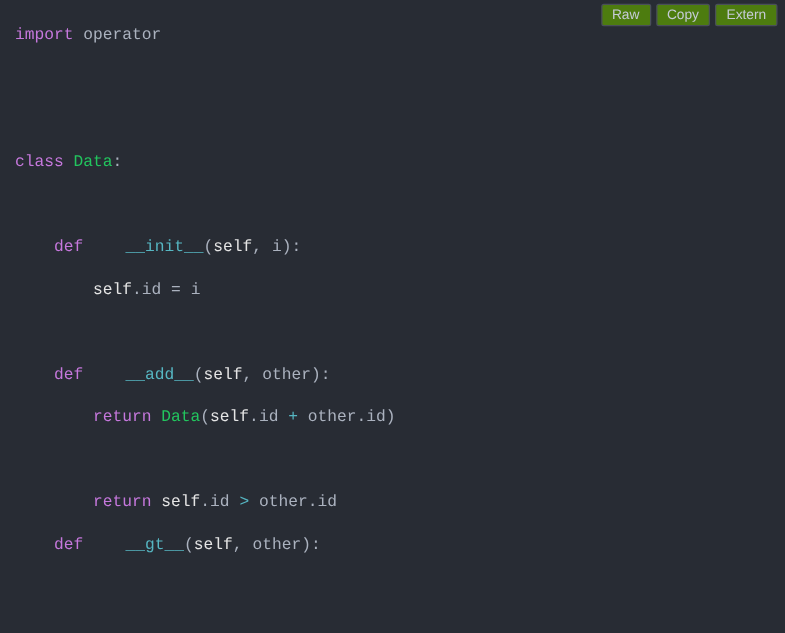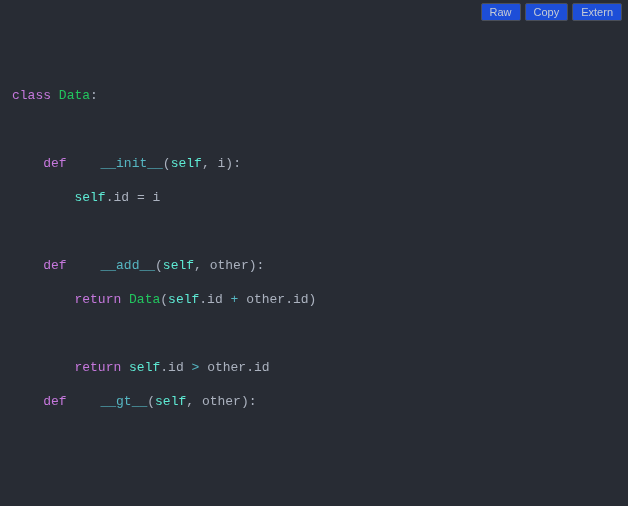--- a/index.html
+++ b/index.html
@@ -20,21 +20,21 @@
   }
   .toolbar {
     position: absolute;
     top: 3px;
     right: 6px;
     display: flex;
     gap: 4px;
     z-index: 5;
   }
   .btn {
-    background: #1d4ed8;
+    background: #4d7c0f;
     color: #c5cbd6;
     border: 1px solid #4a4f59;
     border-radius: 2px;
     font-size: 11px;
     font-family: Arial, sans-serif;
     padding: 1px 8px;
     height: 18px;
     line-height: 14px;
     cursor: pointer;
   }
@@ -63,36 +63,37 @@
     margin-left: -10px;
   }
   
   .kw   { color: #c678dd; } 
   .id   { color: #abb2bf; }
   .dunder { color: #56b6c2; margin-left: 26px; }
   .num  { color: #d19a66; } 
   .param{ color: #abb2bf; }
   .pun  { color: #abb2bf; }
   .cls  { color: #22c55e; }
-  .self { color: #5eead4; }
+  .self { color: #e5e5e5; }
   .eq   { color: #abb2bf; }
   .cmp  { color: #56b6c2; }
   .name { color: #e06c75; }
 </style>
 </head>
 <body>
 <div class="wrap">
 
 <div class="toolbar">
   <button class="btn">Raw</button>
   <button class="btn">Copy</button>
   <button class="btn">Extern</button>
 </div>
 
 <div class="code">
+<div class="line"><span class="kw">import</span> <span class="id">operator</span></div>
 <div class="line"></div>
 <div class="line"></div>
 <div class="line"><span class="kw">class</span> <span class="cls">Data</span><span class="pun">:</span></div>
 <div class="line"></div>
 <div class="line">    <span class="kw">def</span> <span class="dunder">__init__</span><span class="pun">(</span><span class="self">self</span><span class="pun">,</span> <span class="param">i</span><span class="pun">)</span><span class="pun">:</span></div>
 <div class="line">        <span class="self">self</span><span class="pun">.</span><span class="id">id</span> <span class="eq">=</span> <span class="id">i</span></div>
 <div class="line"></div>
 <div class="line">    <span class="kw">def</span> <span class="dunder">__add__</span><span class="pun">(</span><span class="self">self</span><span class="pun">,</span> <span class="param">other</span><span class="pun">)</span><span class="pun">:</span></div>
 <div class="line">        <span class="kw">return</span> <span class="cls">Data</span><span class="pun">(</span><span class="self">self</span><span class="pun">.</span><span class="id">id</span> <span class="cmp">+</span> <span class="id">other</span><span class="pun">.</span><span class="id">id</span><span class="pun">)</span></div>
 <div class="line"><span class="hl"></span></div>

